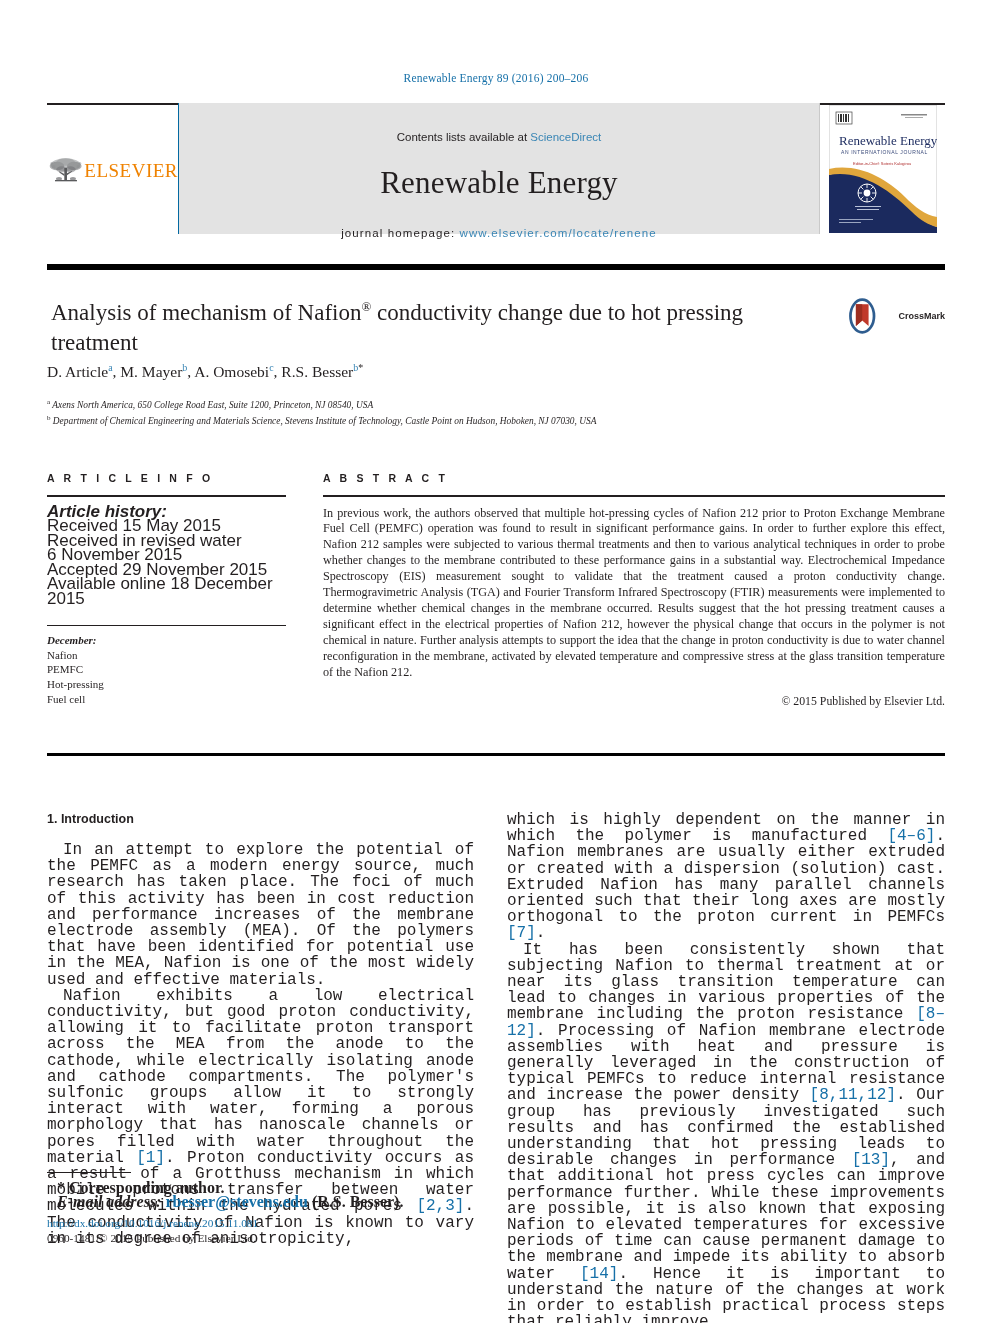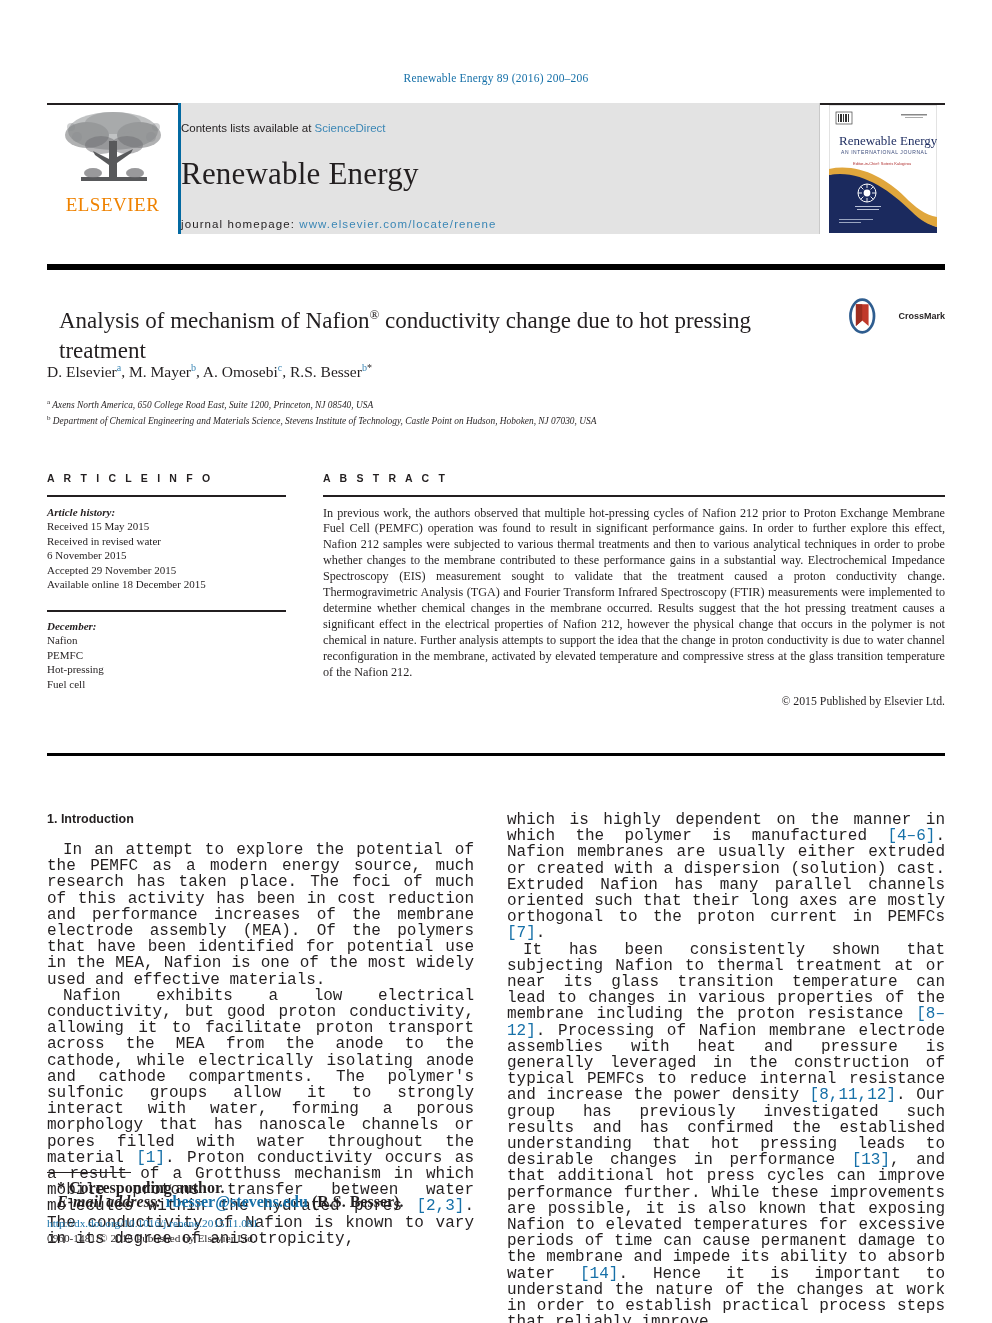--- a/index.html
+++ b/index.html
@@ -59,44 +59,44 @@
     height: 6px;
     background: #000000;
   }
 
   .elsevier-logo {
     width: 131px;
     flex: 0 0 131px;
     padding-top: 4px;
     box-sizing: border-box;
     display: flex;
-    flex-direction: column;
+    flex-direction: row;
     align-items: center;
     justify-content: flex-start;
   }
   .tree-svg { display:block; }
   .elsevier-word {
     font-family: "Liberation Serif", serif;
     font-size: 19px;
     letter-spacing: 0.5px;
     color: #ef8200;
     margin-top: 1px;
     font-weight: 400;
   }
 
   .journal-center {
     flex: 1 1 auto;
     background: #e3e3e3;
-    border-left: 3px solid #0369a1;
+    border-left: 1px solid #0369a1;
     border-right: 1px solid #c9c9c9;
     display: flex;
     flex-direction: column;
-    align-items: flex-start;
+    align-items: center;
     justify-content: flex-start;
-    padding-top: 19px;
+    padding-top: 28px;
     box-sizing: border-box;
   }
   .contents-line {
     font-family: "Liberation Sans", sans-serif;
     font-size: 11.5px;
     color: #231f20;
   }
   .contents-line .sd {
     color: #3a86b5;
   }
@@ -132,21 +132,21 @@
     top: 288px;
     left: 47px;
     width: 790px;
   }
   .art-title {
     font-family: "Liberation Serif", serif;
     font-size: 23px;
     line-height: 30px;
     color: #231f20;
     font-weight: 400;
-    margin: 12px;
+    margin: 4px;
   }
   .art-title sup { font-size: 13px; vertical-align: super; }
 
   .crossmark {
     position: absolute;
     top: 292px;
     left: 845px;
     width: 100px;
     height: 48px;
     display: flex;
@@ -204,22 +204,22 @@
     font-weight: bold;
     letter-spacing: 3.2px;
     color: #231f20;
   }
   .thin-rule {
     height: 1.5px;
     background: #231f20;
     margin-top: 11px;
   }
   .hist {
-    font-family: Liberation Serif, serif;
-    font-size: 11px;
+    font-family: Liberation Sans, sans-serif;
+    font-size: 17px;
     line-height: 14.6px;
     color: #231f20;
     margin-top: 8px;
   }
   .hist .lead { font-style: italic; font-weight: bold; }
   .kw-rule {
     height: 1.5px;
     background: #231f20;
     margin-top: 18px;
   }
@@ -424,21 +424,21 @@
     <svg width="38" height="38" viewBox="0 0 38 38">
       <ellipse cx="19" cy="19" rx="13" ry="18" fill="#ffffff" stroke="#2f5d8f" stroke-width="3"></ellipse>
       <ellipse cx="19" cy="19" rx="10.5" ry="15.5" fill="#ffffff"></ellipse>
       <path d="M12 6 L26 6 L26 30 L19 24 L12 30 Z" fill="#c0392b"></path>
       <path d="M12 6 L19 6 L19 24 L12 30 Z" fill="#9c2d20"></path>
     </svg>
     <span class="crossmark-text">CrossMark</span>
   </div>
 
   <div class="authors">
-    <span><span>D. Elsevier</span><sup>a</sup><span>, </span></span><span><span>M. Mayer</span><sup>b</sup><span>, </span></span><span><span>A. Omosebi</span><sup>c</sup><span>, </span></span><span><span>R.S. Besser</span><sup>b</sup><sup class="star">*</sup></span>
+    <span><span>D. Article</span><sup>a</sup><span>, </span></span><span><span>M. Mayer</span><sup>b</sup><span>, </span></span><span><span>A. Omosebi</span><sup>c</sup><span>, </span></span><span><span>R.S. Besser</span><sup>b</sup><sup class="star">*</sup></span>
   </div>
 
   <div class="affils">
     <div><sup>a</sup> <span>Axens North America, 650 College Road East, Suite 1200, Princeton, NJ 08540, USA</span></div>
     <div><sup>b</sup> <span>Department of Chemical Engineering and Materials Science, Stevens Institute of Technology, Castle Point on Hudson, Hoboken, NJ 07030, USA</span></div>
   </div>
 
   <div class="info-col">
     <div class="sect-head">A R T I C L E   I N F O</div>
     <div class="thin-rule"></div>

